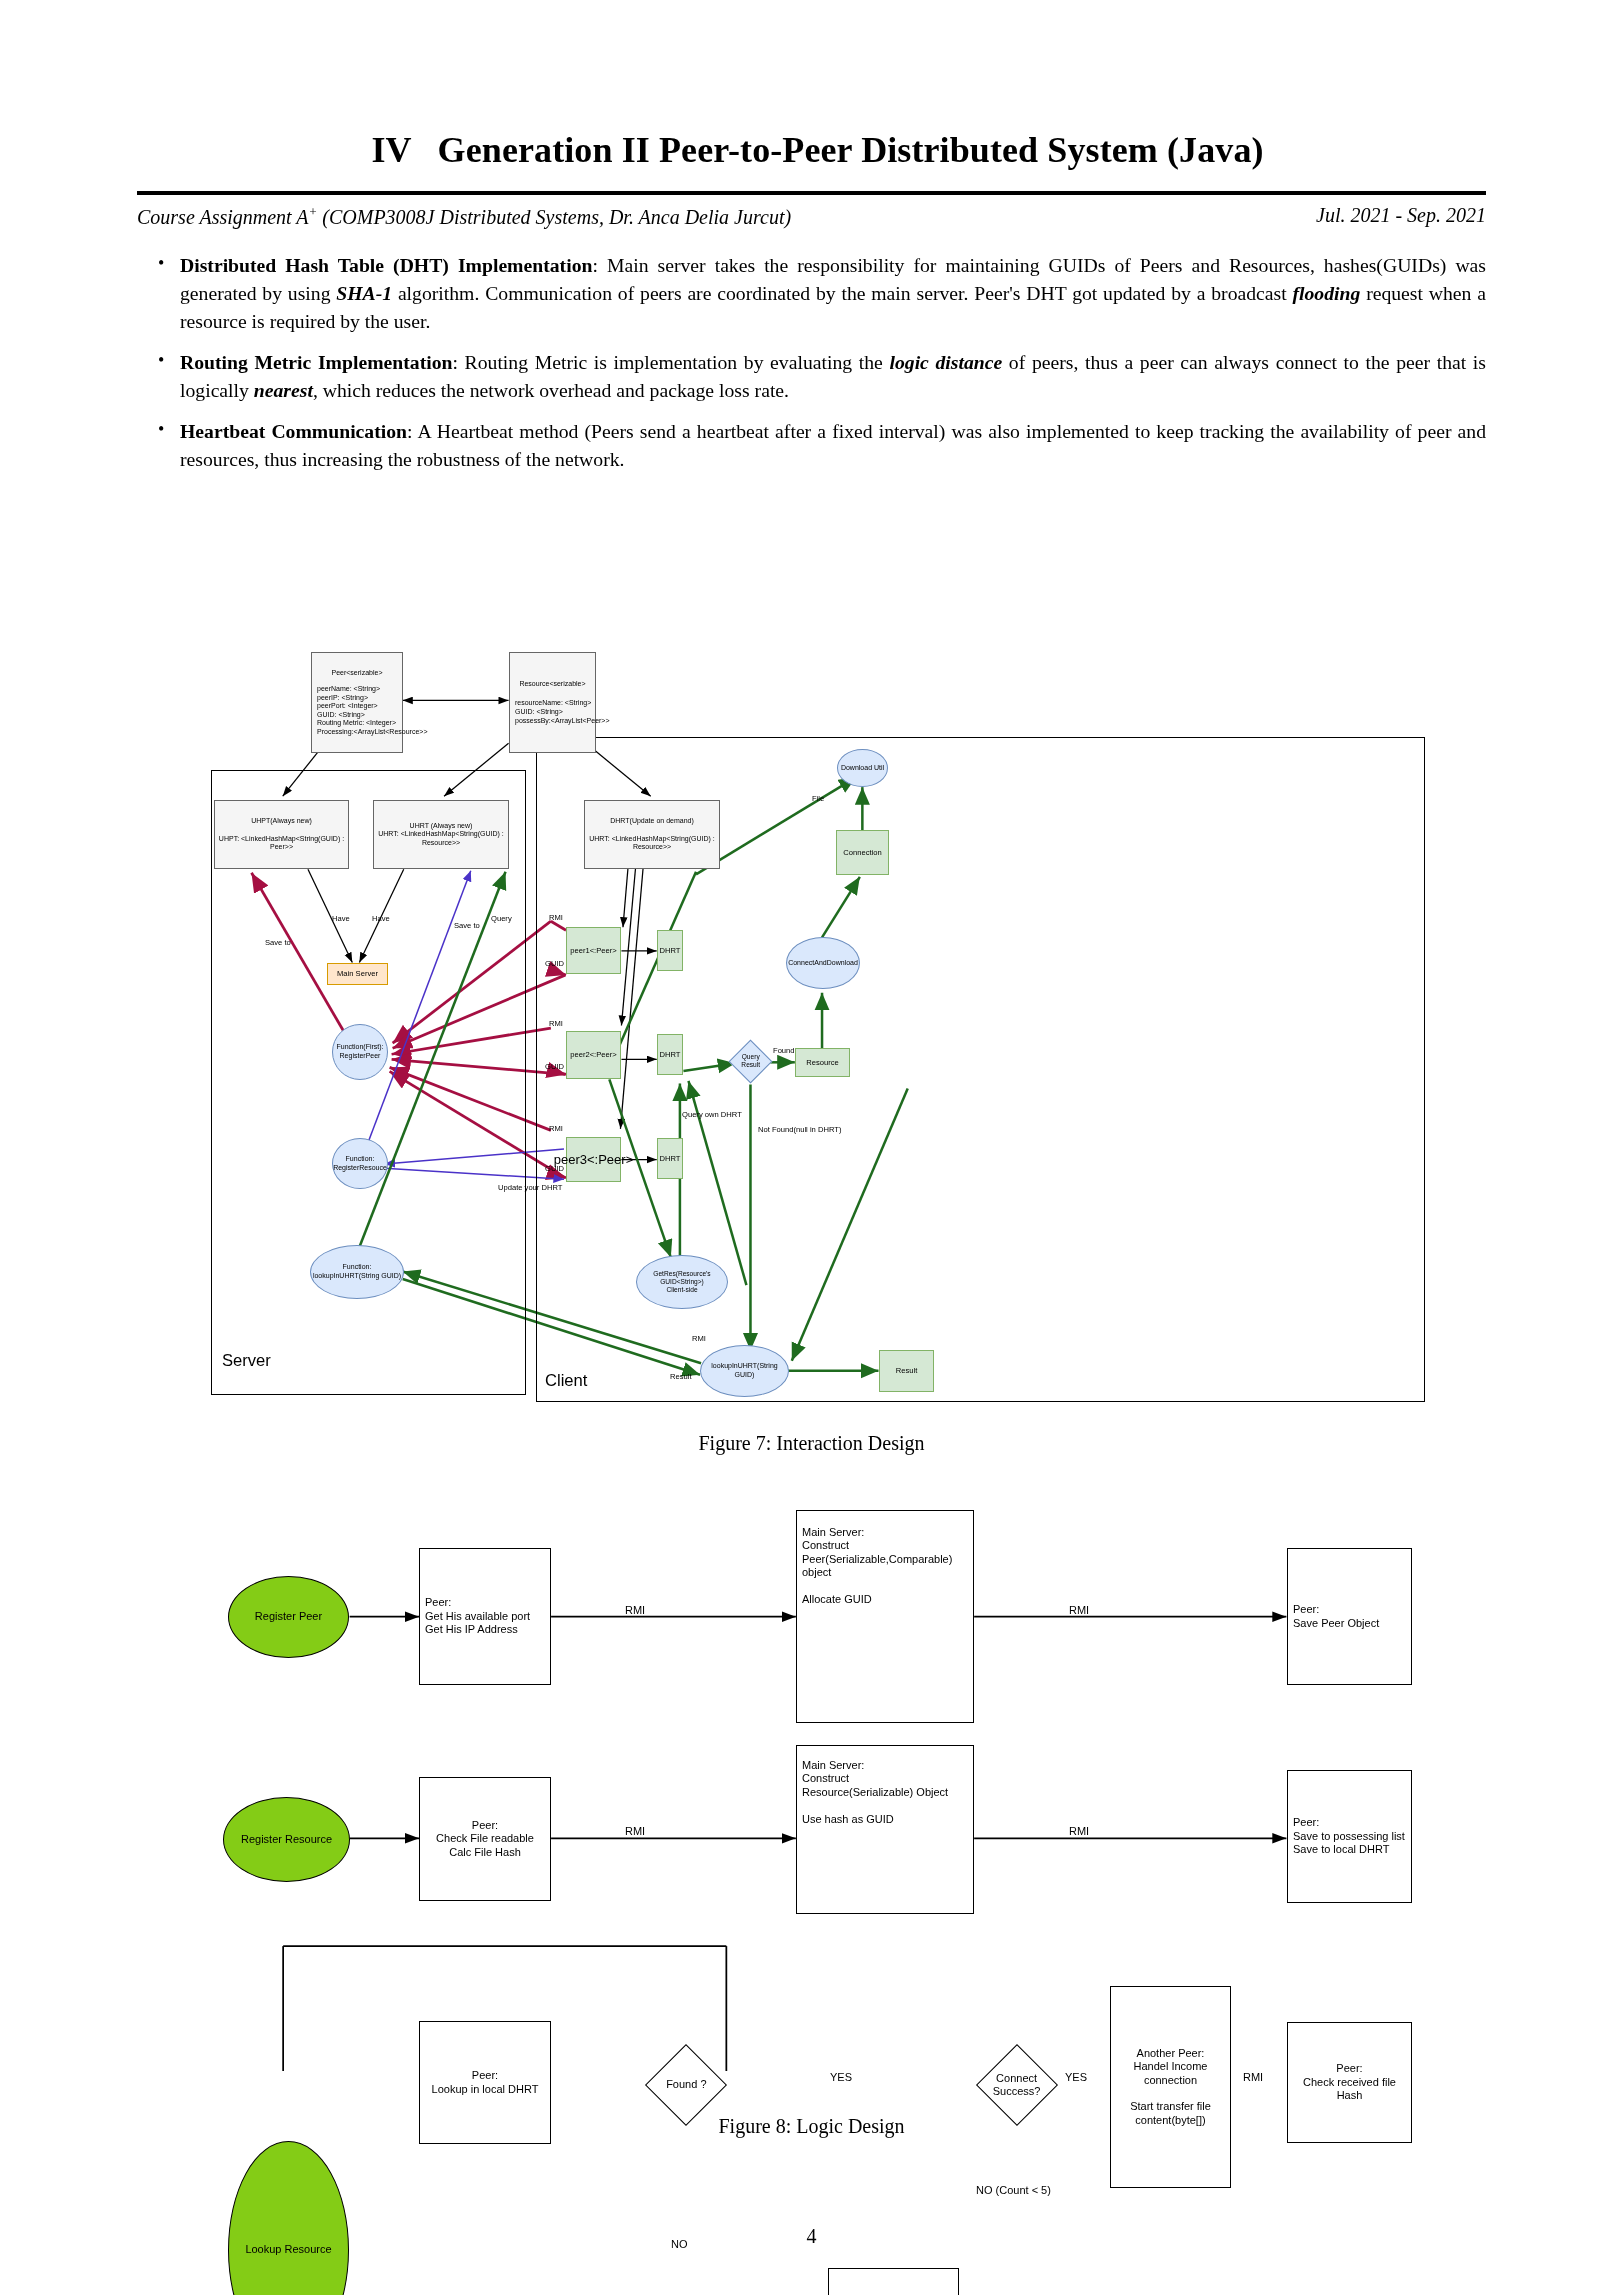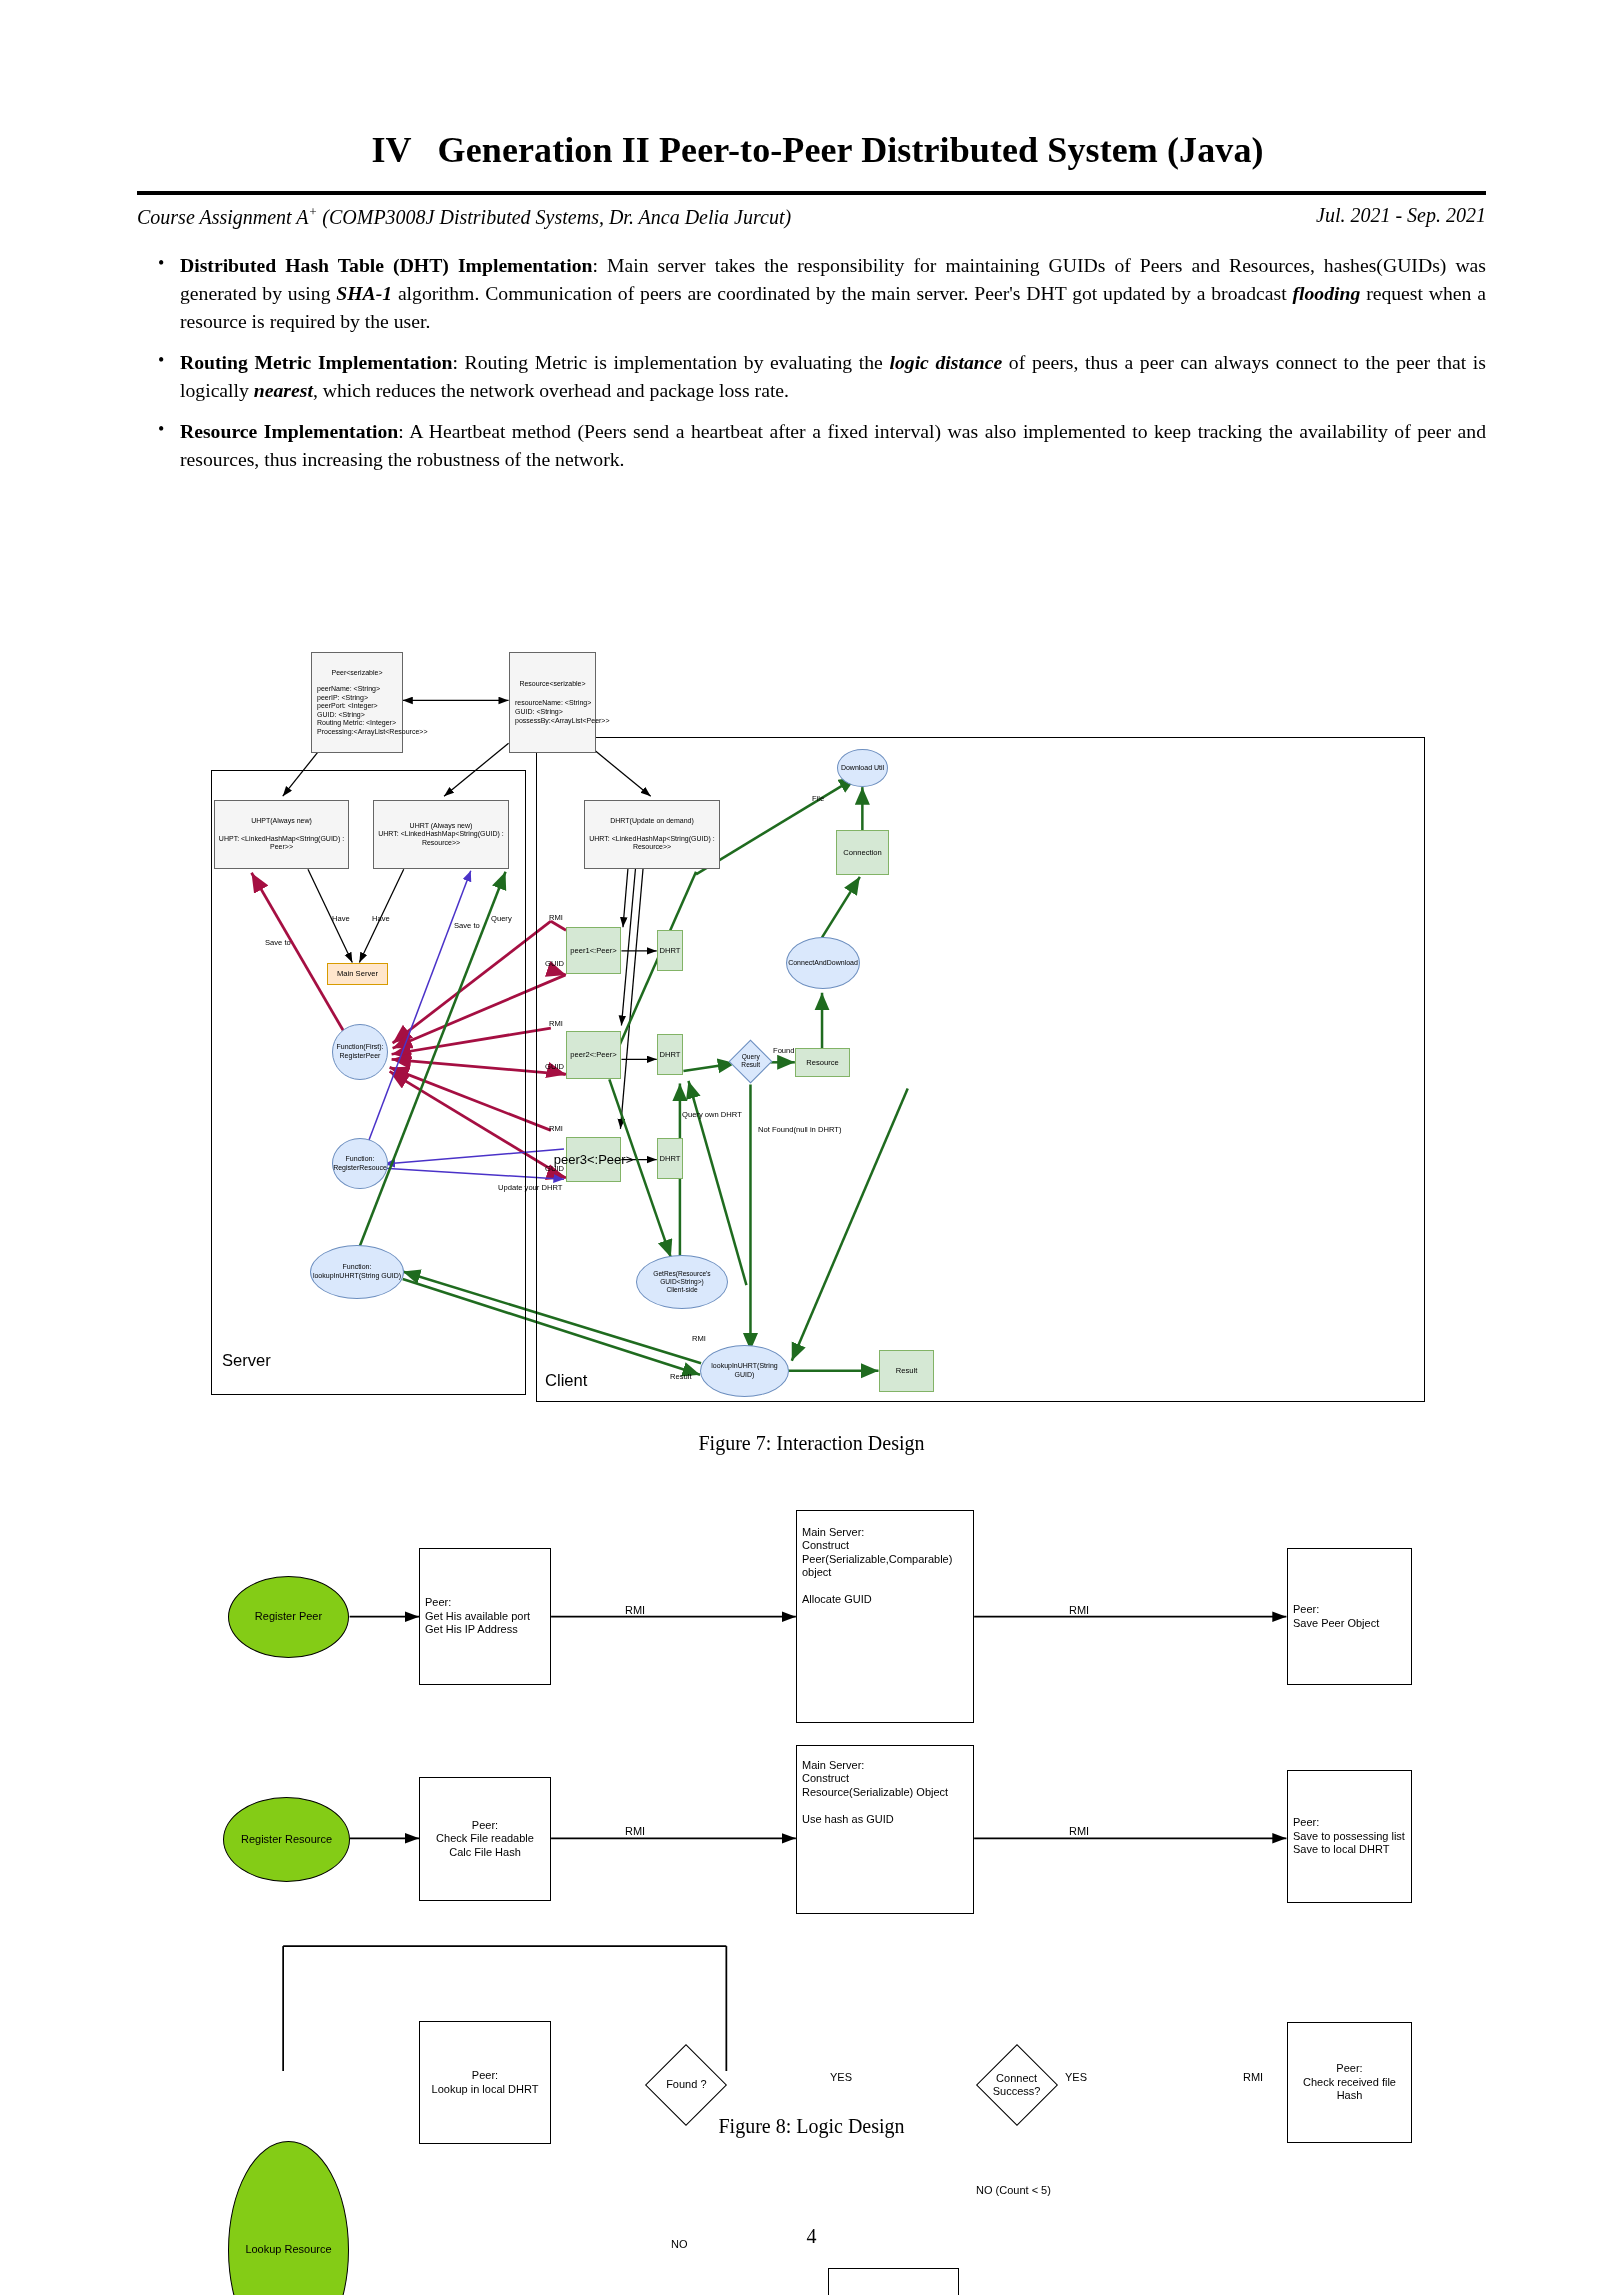--- a/index.html
+++ b/index.html
@@ -60,21 +60,21 @@
   </div>
 
   <div class="bullets">
     <div class="bullet">
       <b>Distributed Hash Table (DHT) Implementation</b><span>: Main server takes the responsibility for maintaining GUIDs of Peers and Resources, hashes(GUIDs) was generated by using </span><span class="bi">SHA-1</span><span> algorithm. Communication of peers are coordinated by the main server. Peer's DHT got updated by a broadcast </span><span class="bi">flooding</span><span> request when a resource is required by the user.</span>
     </div>
     <div class="bullet">
       <b>Routing Metric Implementation</b><span>: Routing Metric is implementation by evaluating the </span><span class="bi">logic distance</span><span> of peers, thus a peer can always connect to the peer that is logically </span><span class="bi">nearest</span><span>, which reduces the network overhead and package loss rate.</span>
     </div>
     <div class="bullet">
-      <b>Resource Implementation</b><span>: A Heartbeat method (Peers send a heartbeat after a fixed interval) was also implemented to keep tracking the availability of peer and resources, thus increasing the robustness of the network.</span>
+      <b>Heartbeat Communication</b><span>: A Heartbeat method (Peers send a heartbeat after a fixed interval) was also implemented to keep tracking the availability of peer and resources, thus increasing the robustness of the network.</span>
     </div>
   </div>
 
   <div class="fig" id="fig7" style="left:192px;top:645px;width:1250px;height:756px;">
     <svg width="1250" height="756" style="position:absolute;left:0;top:0;" viewBox="0 0 2480 1500">
       <defs>
         <marker id="aK" markerWidth="9" markerHeight="9" refX="8" refY="3" orient="auto">
             <path d="M0,0 L8,3 L0,6 z" fill="#000"></path>
           </marker>
         <marker id="aKs" markerWidth="9" markerHeight="9" refX="0" refY="3" orient="auto">
@@ -335,20 +335,26 @@
 
     <div class="node rect plain" style="left:207px;top:504px;width:132px;height:123px;white-space:pre-line;font-size:11px;">Peer:
 Lookup in local DHRT</div>
     <div class="node diam plain" style="left:445px;top:539px;width:58px;height:58px;font-size:11px;">
         <span>Found ?</span>
       </div>
     <div class="node diam plain" style="left:776px;top:539px;width:58px;height:58px;font-size:11px;">
         <span style="white-space:pre-line;">Connect
 Success?</span>
       </div>
+    <div class="node rect plain" style="left:898px;top:469px;width:121px;height:202px;white-space:pre-line;font-size:11px;">Another Peer:
+Handel Income
+connection
+
+Start transfer file
+content(byte[])</div>
     <div class="node rect plain" style="left:1075px;top:505px;width:125px;height:121px;white-space:pre-line;font-size:11px;">Peer:
 Check received file
 Hash</div>
     <div class="edge-label" style="left:618px;top:554px;font-size:11px;">YES</div>
     <div class="edge-label" style="left:853px;top:554px;font-size:11px;">YES</div>
     <div class="edge-label" style="left:1031px;top:554px;font-size:11px;">RMI</div>
     <div class="edge-label" style="left:459px;top:721px;font-size:11px;">NO</div>
     <div class="edge-label" style="left:764px;top:667px;font-size:11px;">NO (Count &lt; 5)</div>
 
     <div class="node rect plain" style="left:616px;top:751px;width:131px;height:219px;white-space:pre-line;font-size:11px;">Main Server:

